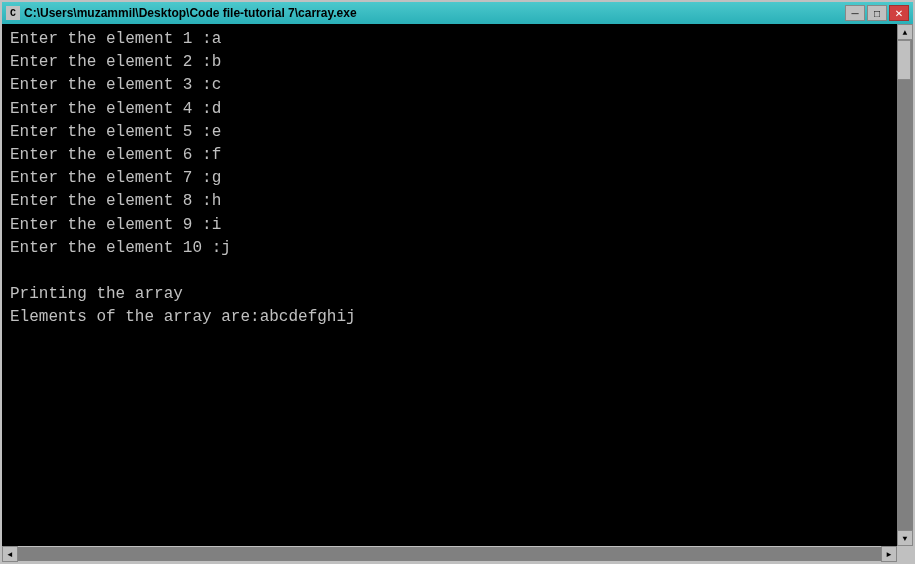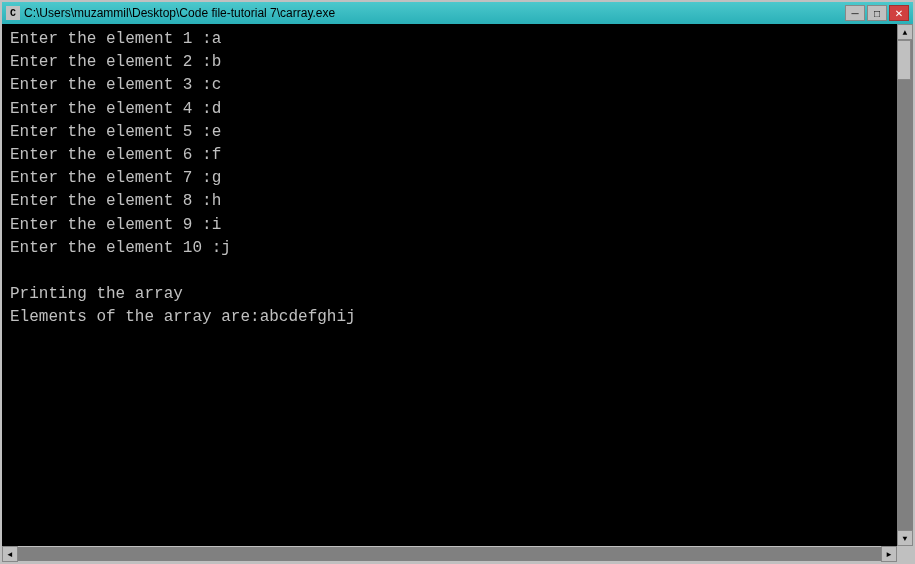--- a/index.html
+++ b/index.html
@@ -49,21 +49,21 @@
       justify-content: center;
       font-size: 10px;
       color: #000;
       font-weight: bold;
     }
 
     .title-bar-text {
       color: #000;
       font-family: Arial, sans-serif;
       font-size: 12px;
-      font-weight: normal;
+      font-weight: bold;
     }
 
     .title-bar-controls {
       display: flex;
       gap: 2px;
     }
 
     .title-btn {
       width: 20px;
       height: 16px;

